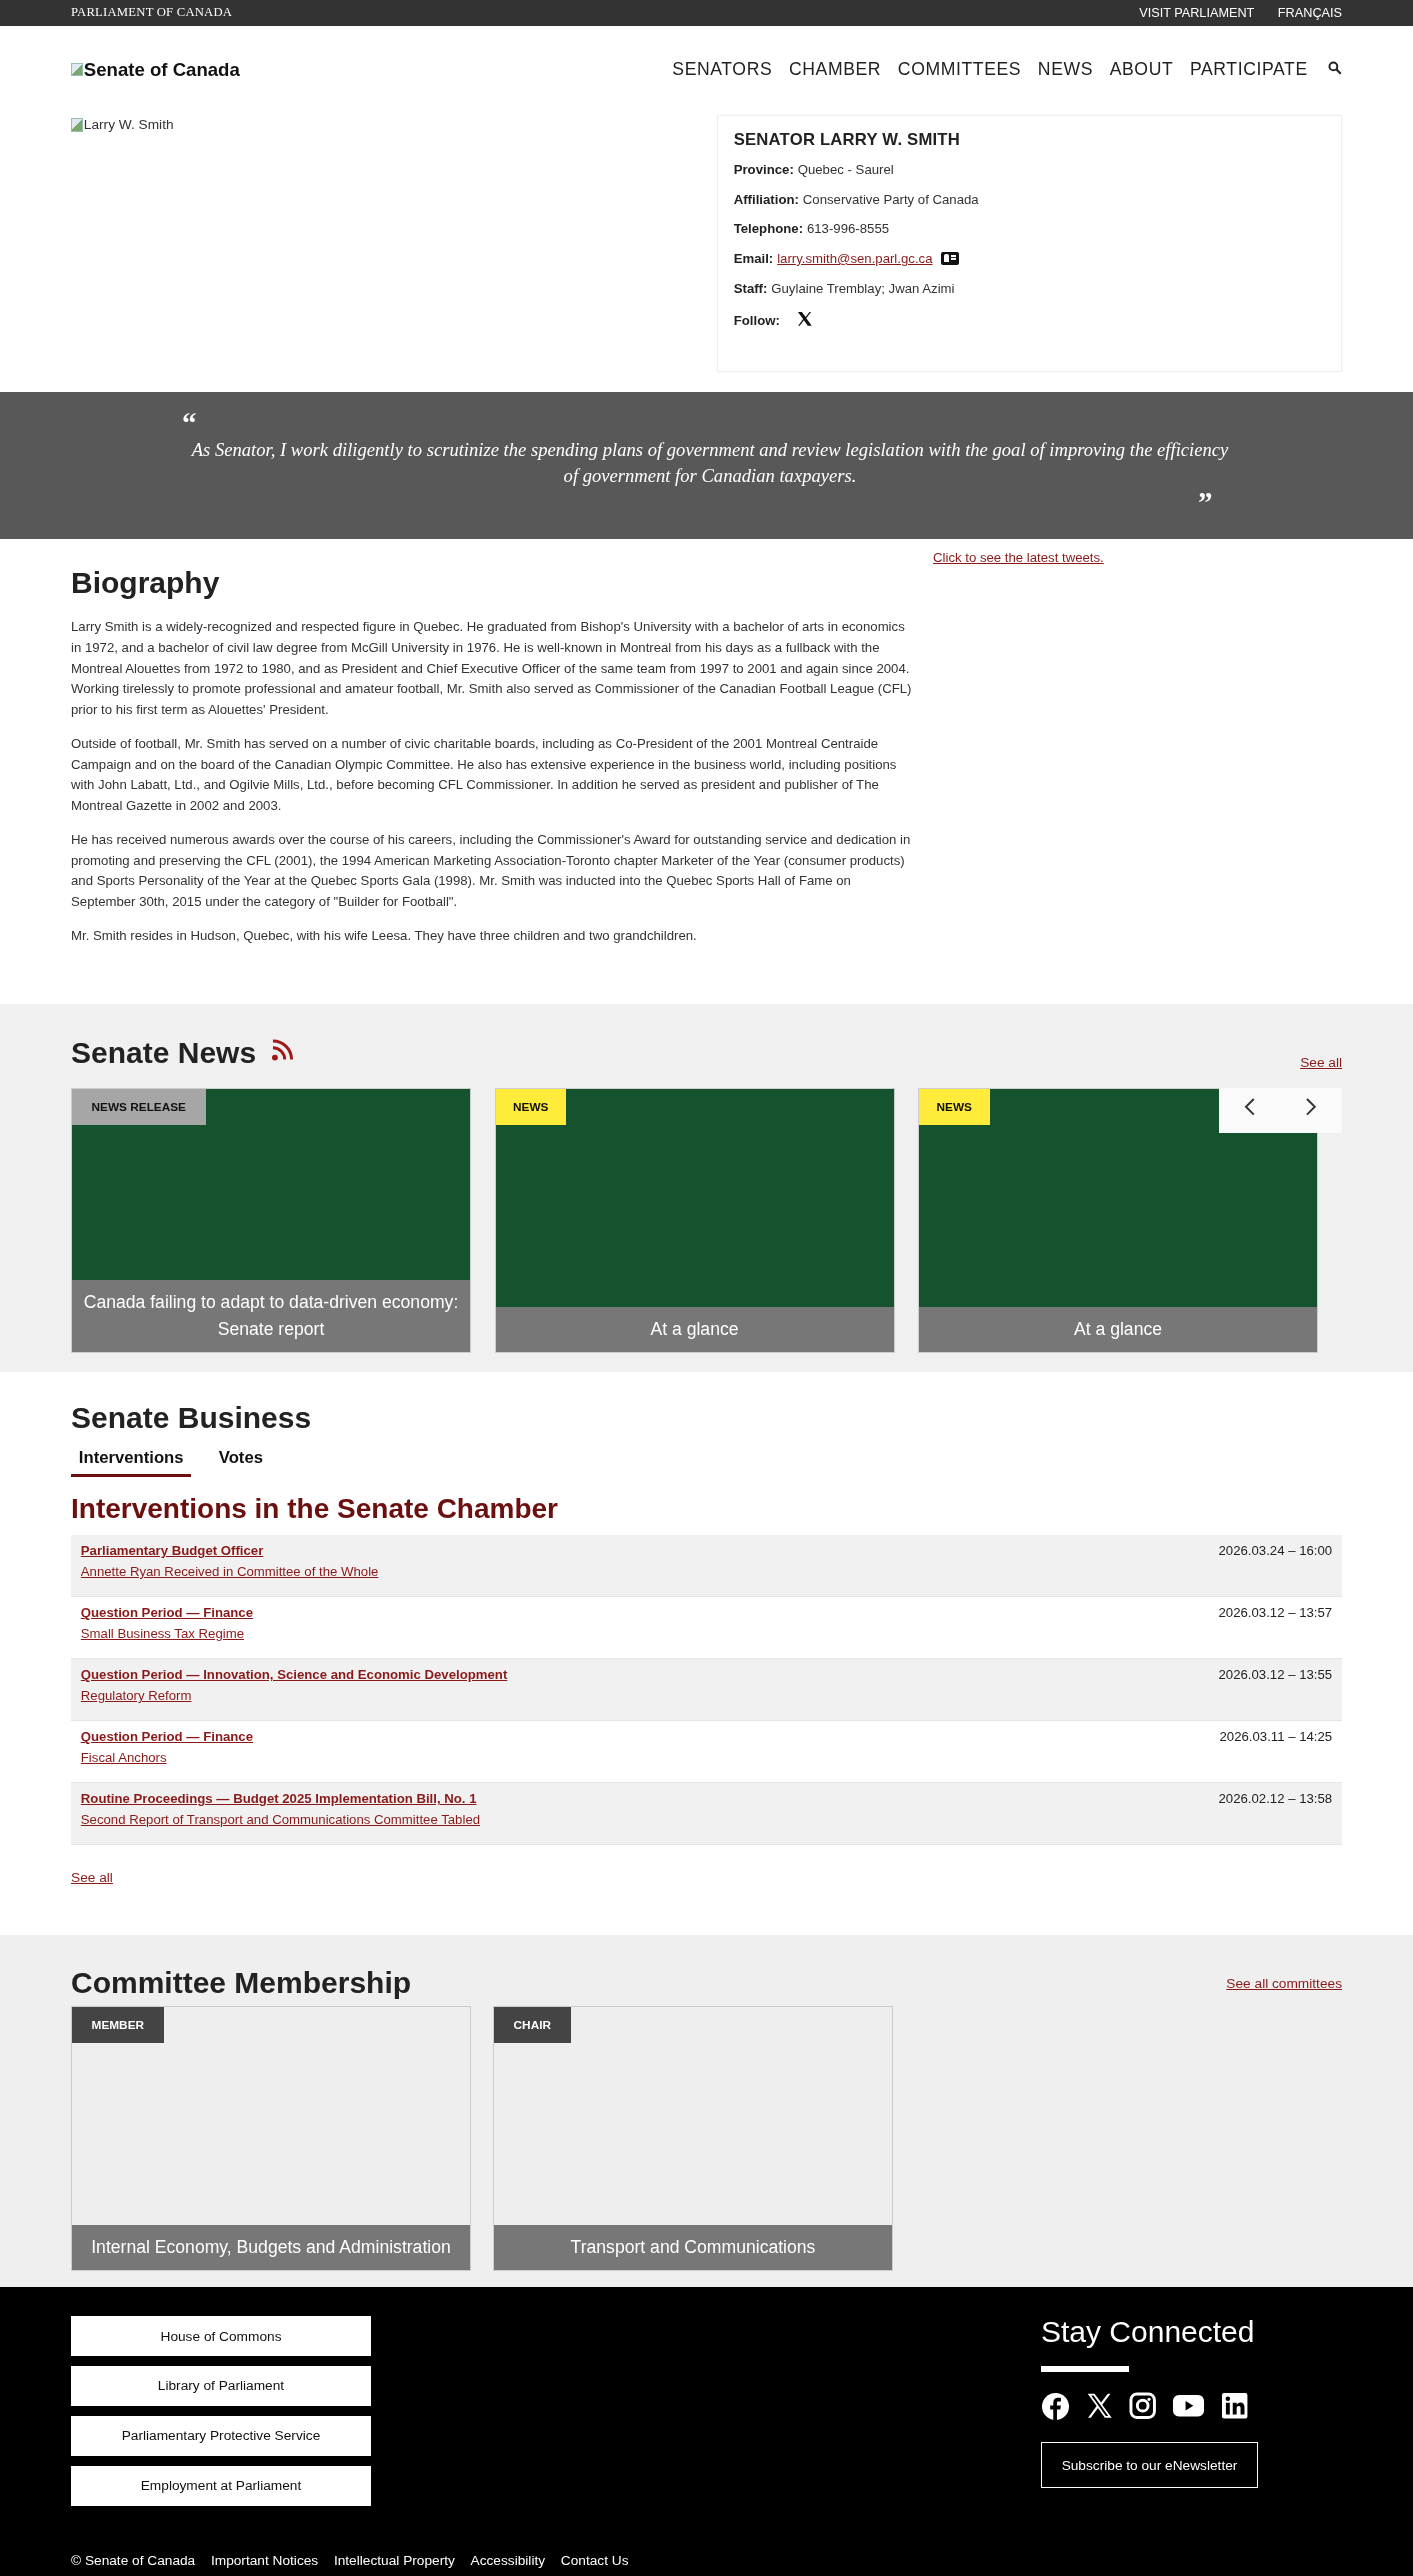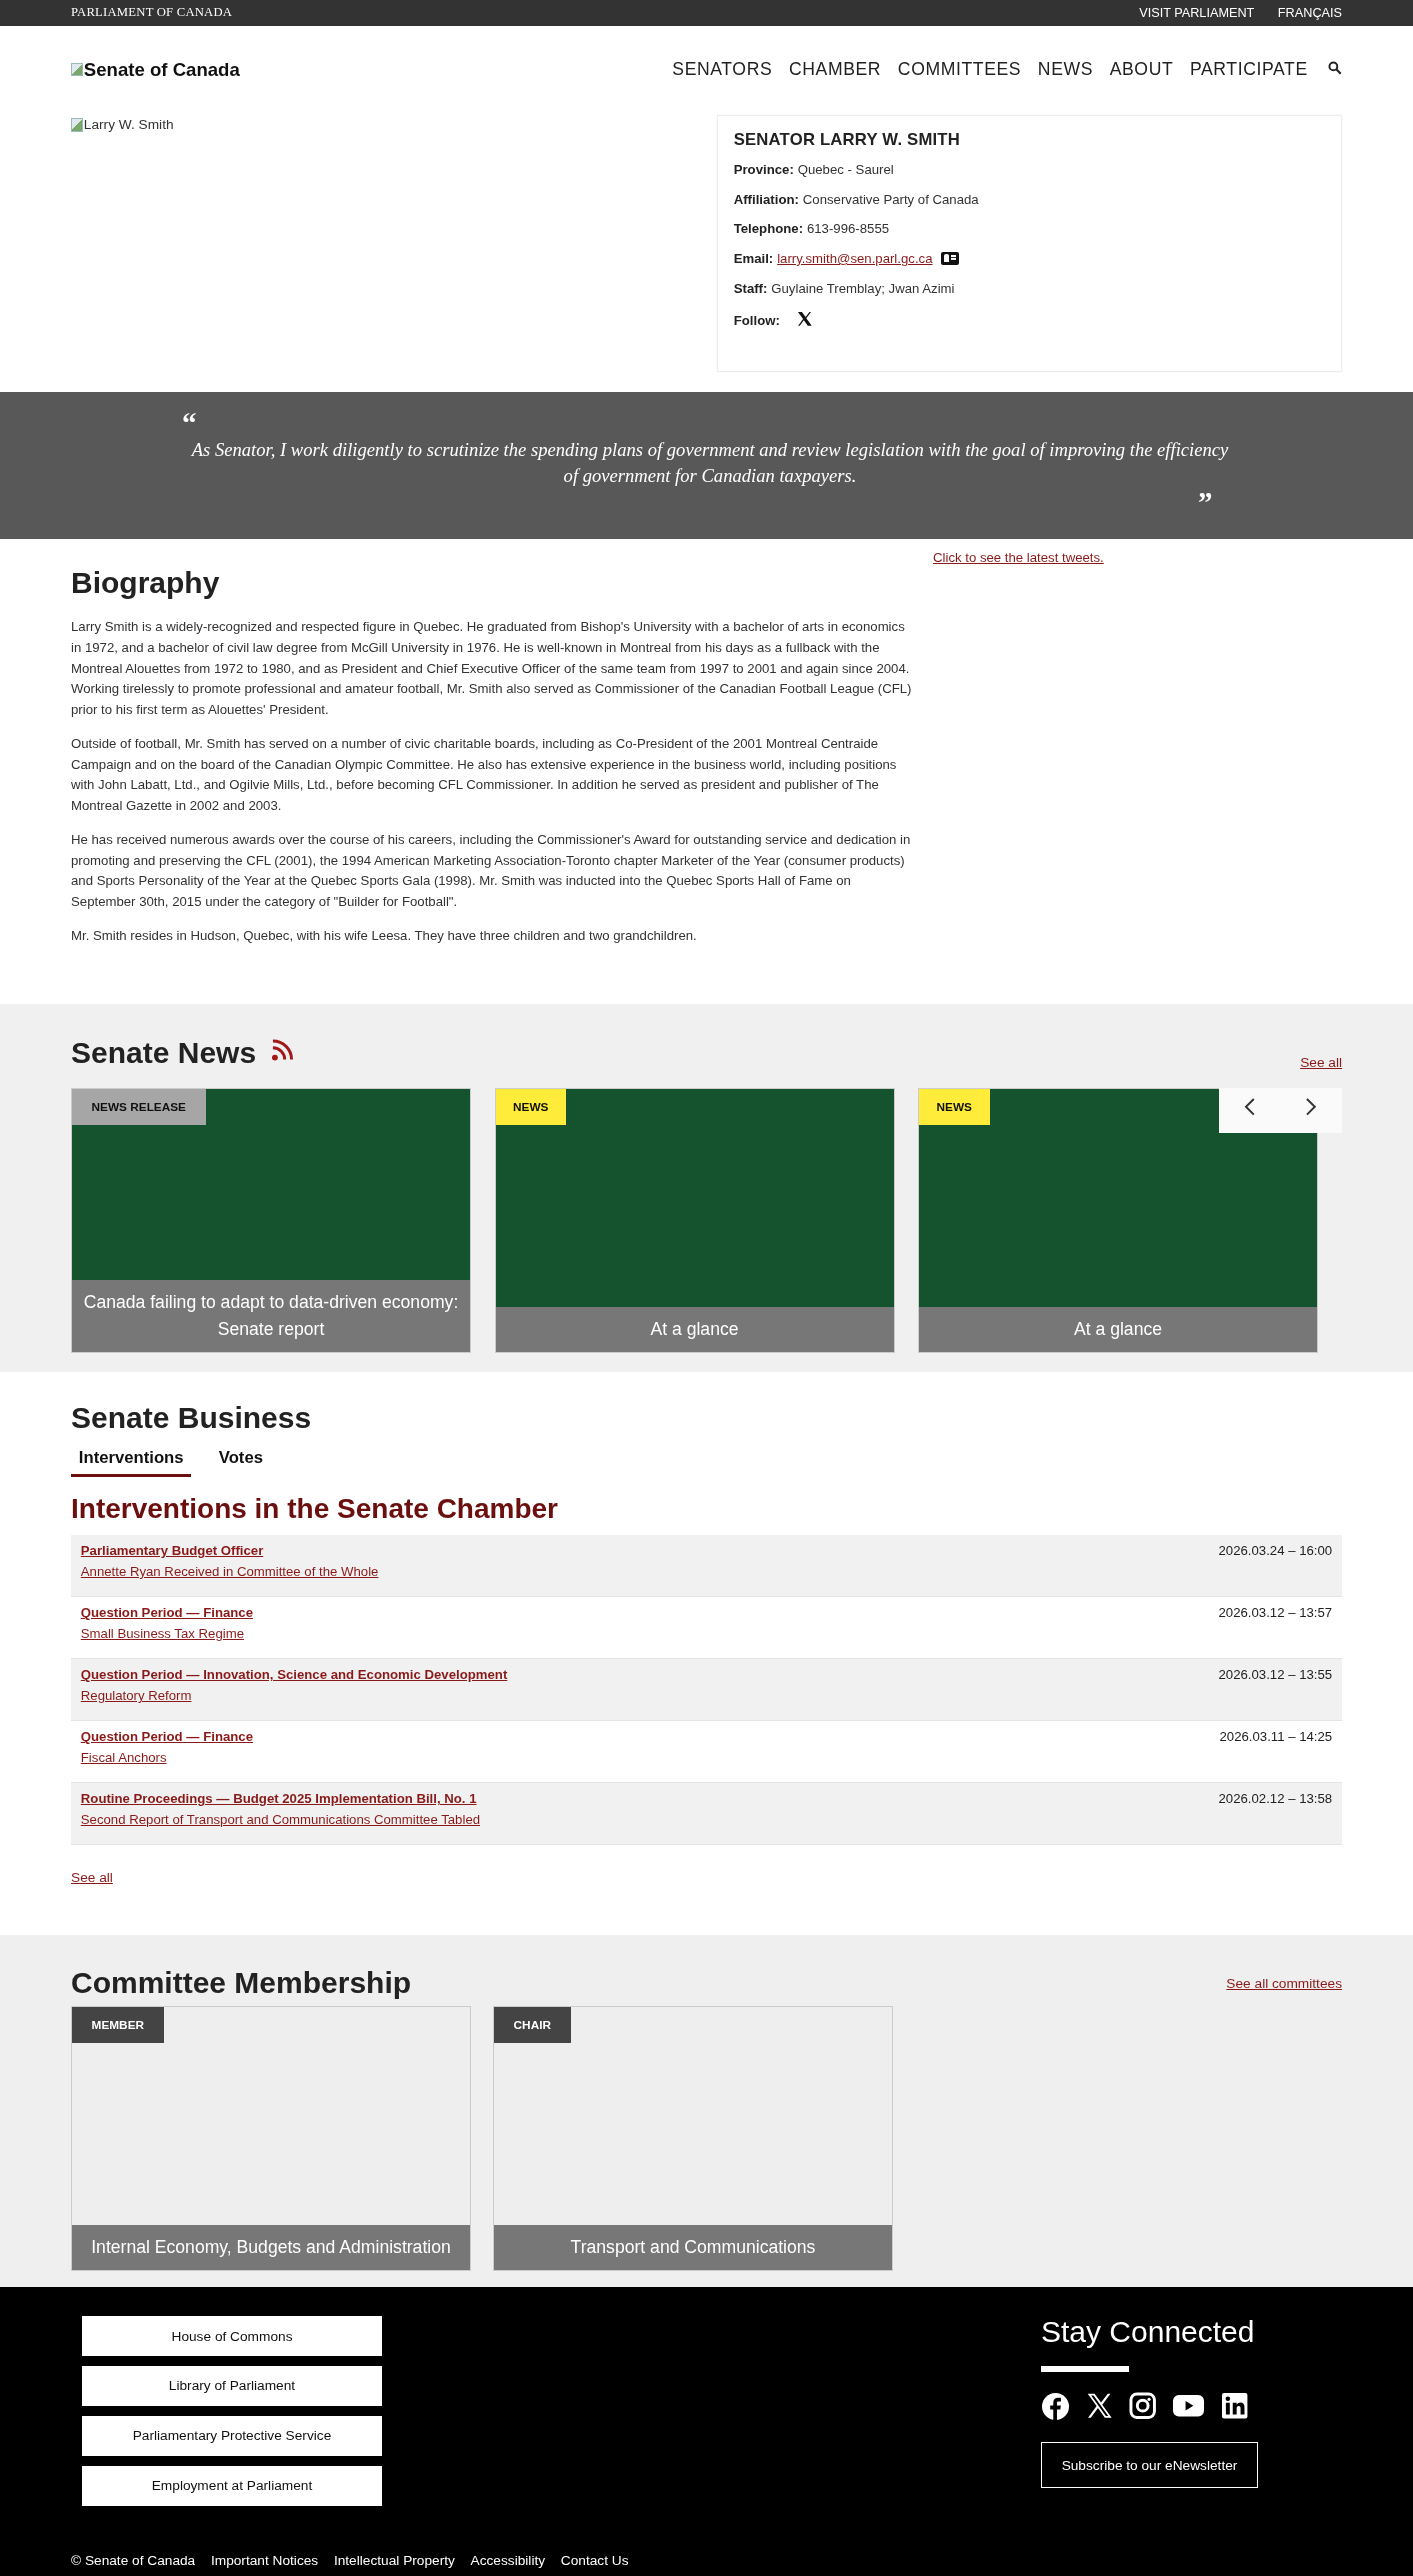--- a/index.html
+++ b/index.html
@@ -82,21 +82,21 @@
   .committees .wrap { padding-top: 25.5px; }
   .committees .sec-head { height: 45px; align-items: center; }
   .committees .sec-head .seeall { margin-top: 0; }
   .ccard { width: 400px; height: 265px; border: 1px solid #ccc; background: #eee; position: relative; cursor: pointer; }
   .tag.dark { background: #444; color: #fff; padding: 0 19.6px; }
   .ccard .caption { position: absolute; left: 0; right: 0; bottom: 0; height: 45px; background: #777; color: #fff; font-size: 17.6px; display: flex; align-items: center; justify-content: center; }
   .committees .cards { margin-top: 0; gap: 22px; }
 
   
   .footer { background: #000; color: #fff; height: 290px; position: relative; }
-  .fbtns { position: absolute; left: 82px; top: 29px; }
+  .fbtns { position: absolute; left: 71px; top: 29px; }
   .fbtn { width: 300px; height: 40px; background: #fff; color: #111; font-size: 13.7px; display: flex; align-items: center; justify-content: center; margin-bottom: 9.8px; cursor: pointer; }
   .stay { position: absolute; left: 1041px; top: 27.4px; }
   .stay h2 { font-size: 30px; font-weight: normal; }
   .stay .bar { width: 88px; height: 5.9px; background: #fff; margin-top: 17.6px; }
   .social { display: flex; gap: 15.7px; margin-top: 19.6px; align-items: center; }
   .social span { cursor: pointer; }
   .subscribe { margin-top: 17.6px; width: 217px; height: 46px; border: 1px solid #fff; display: flex; align-items: center; justify-content: center; font-size: 13.7px; cursor: pointer; }
   .flinks { position: absolute; left: 71px; top: 266px; display: flex; gap: 15.7px; font-size: 13.7px; }
   .flinks span { cursor: pointer; }
 </style>

